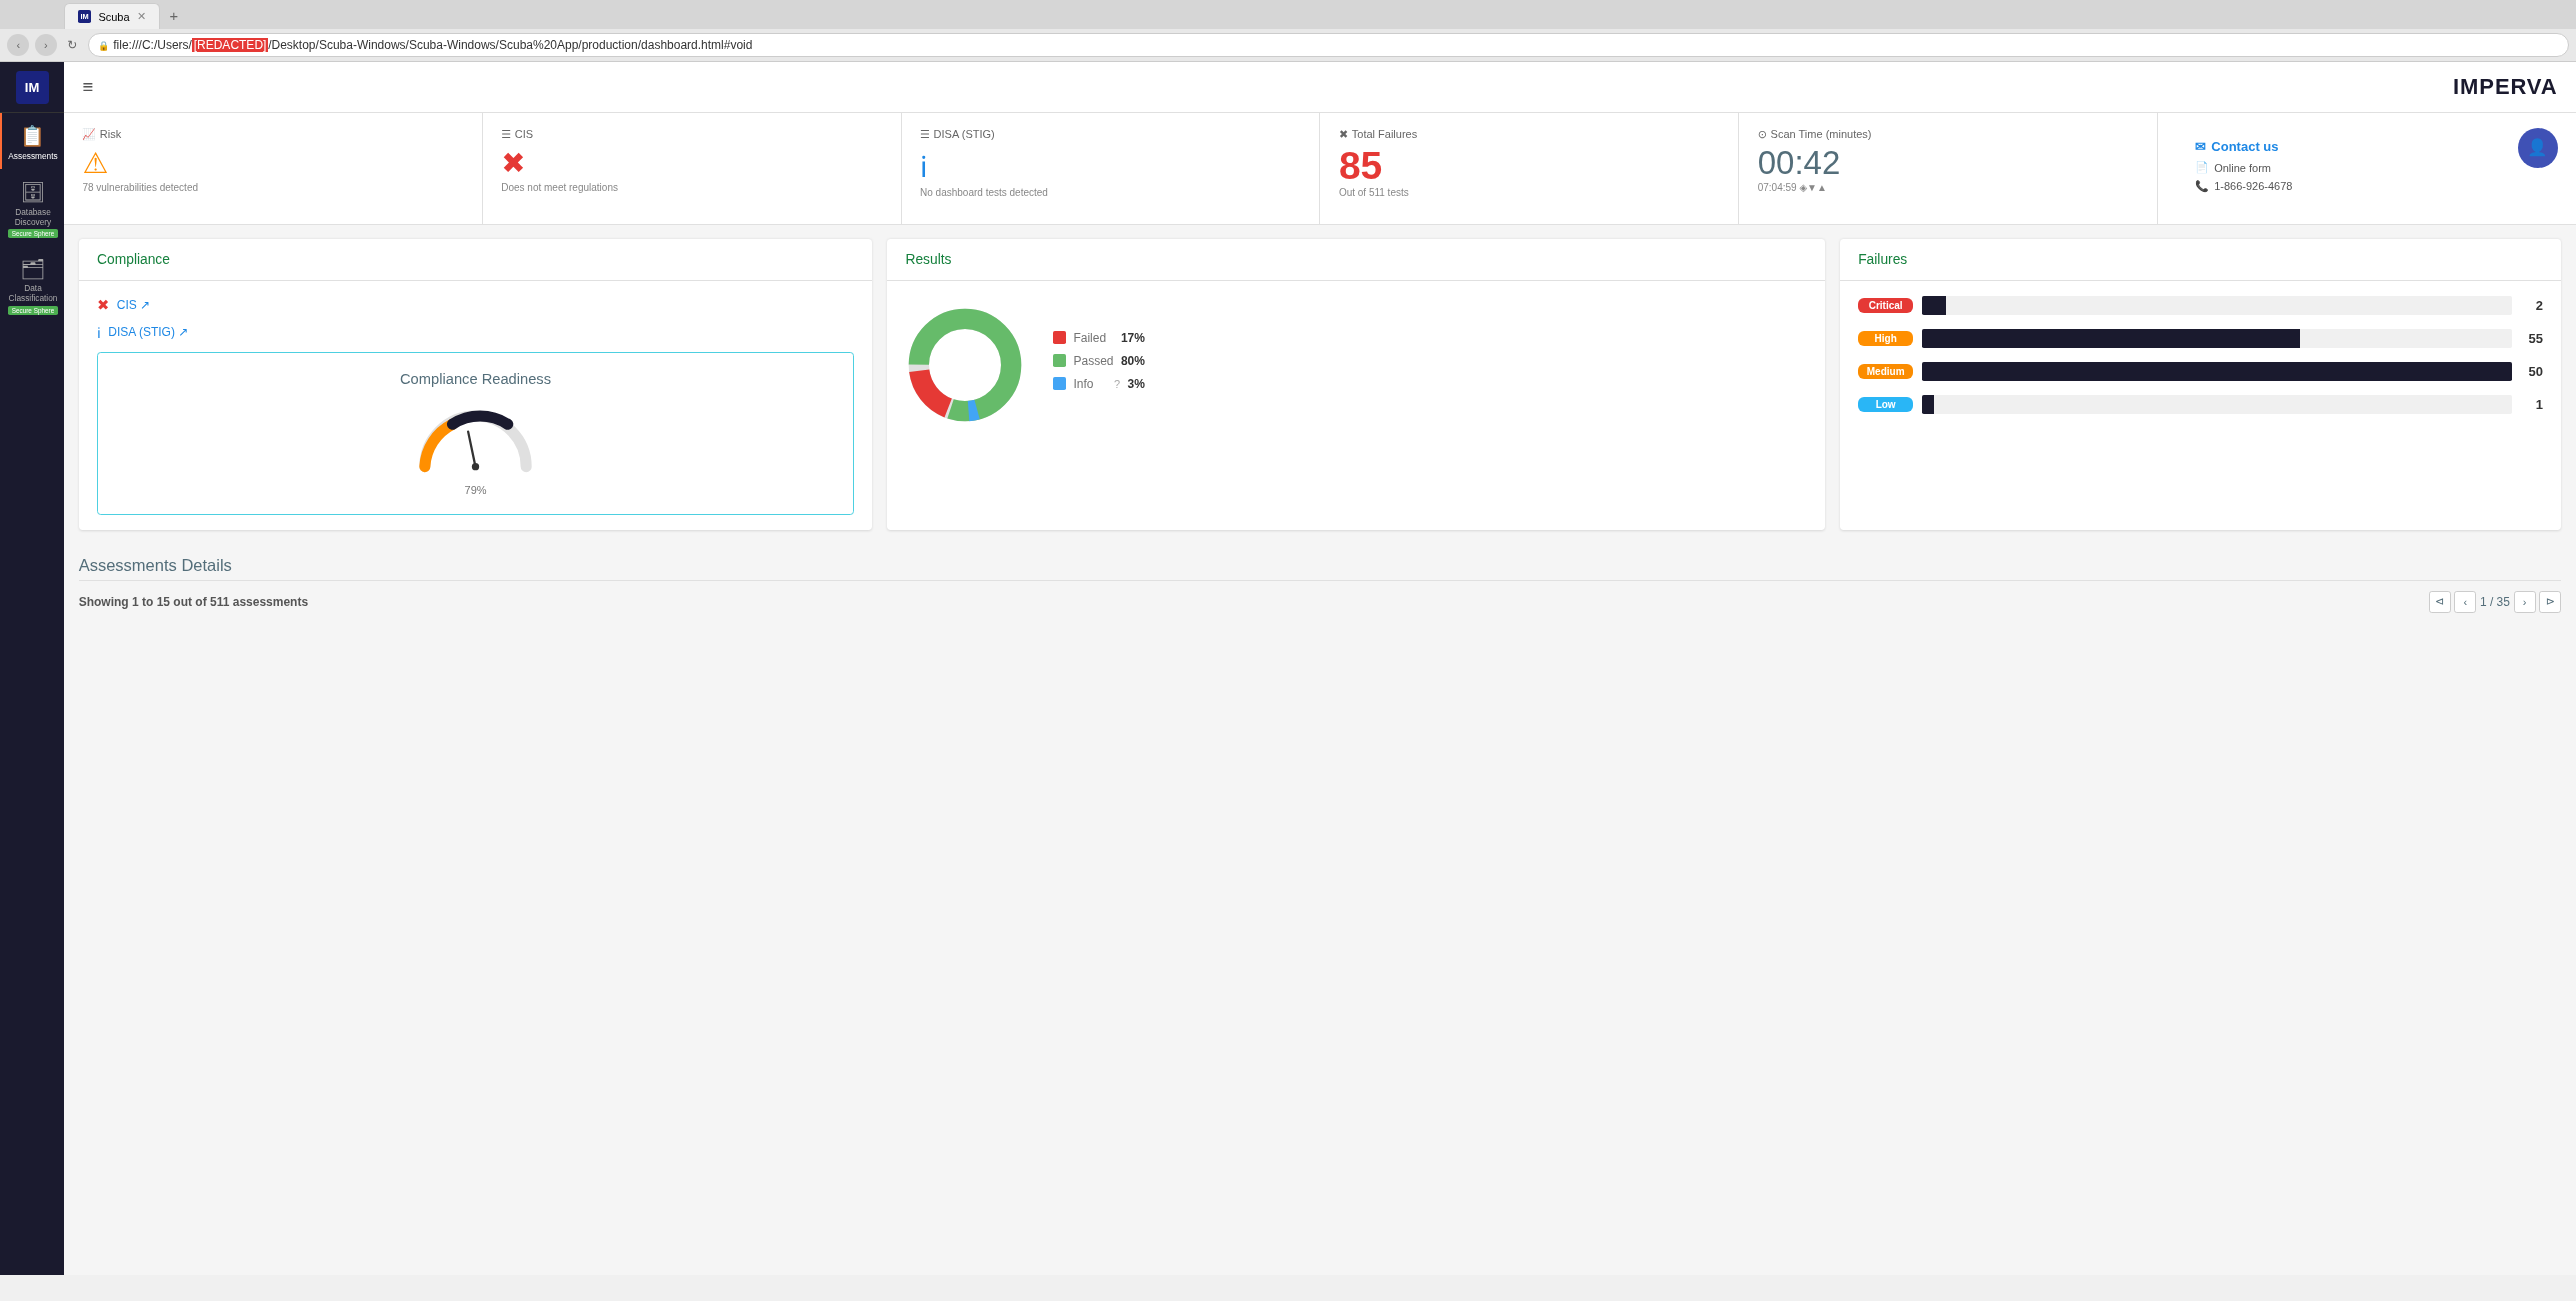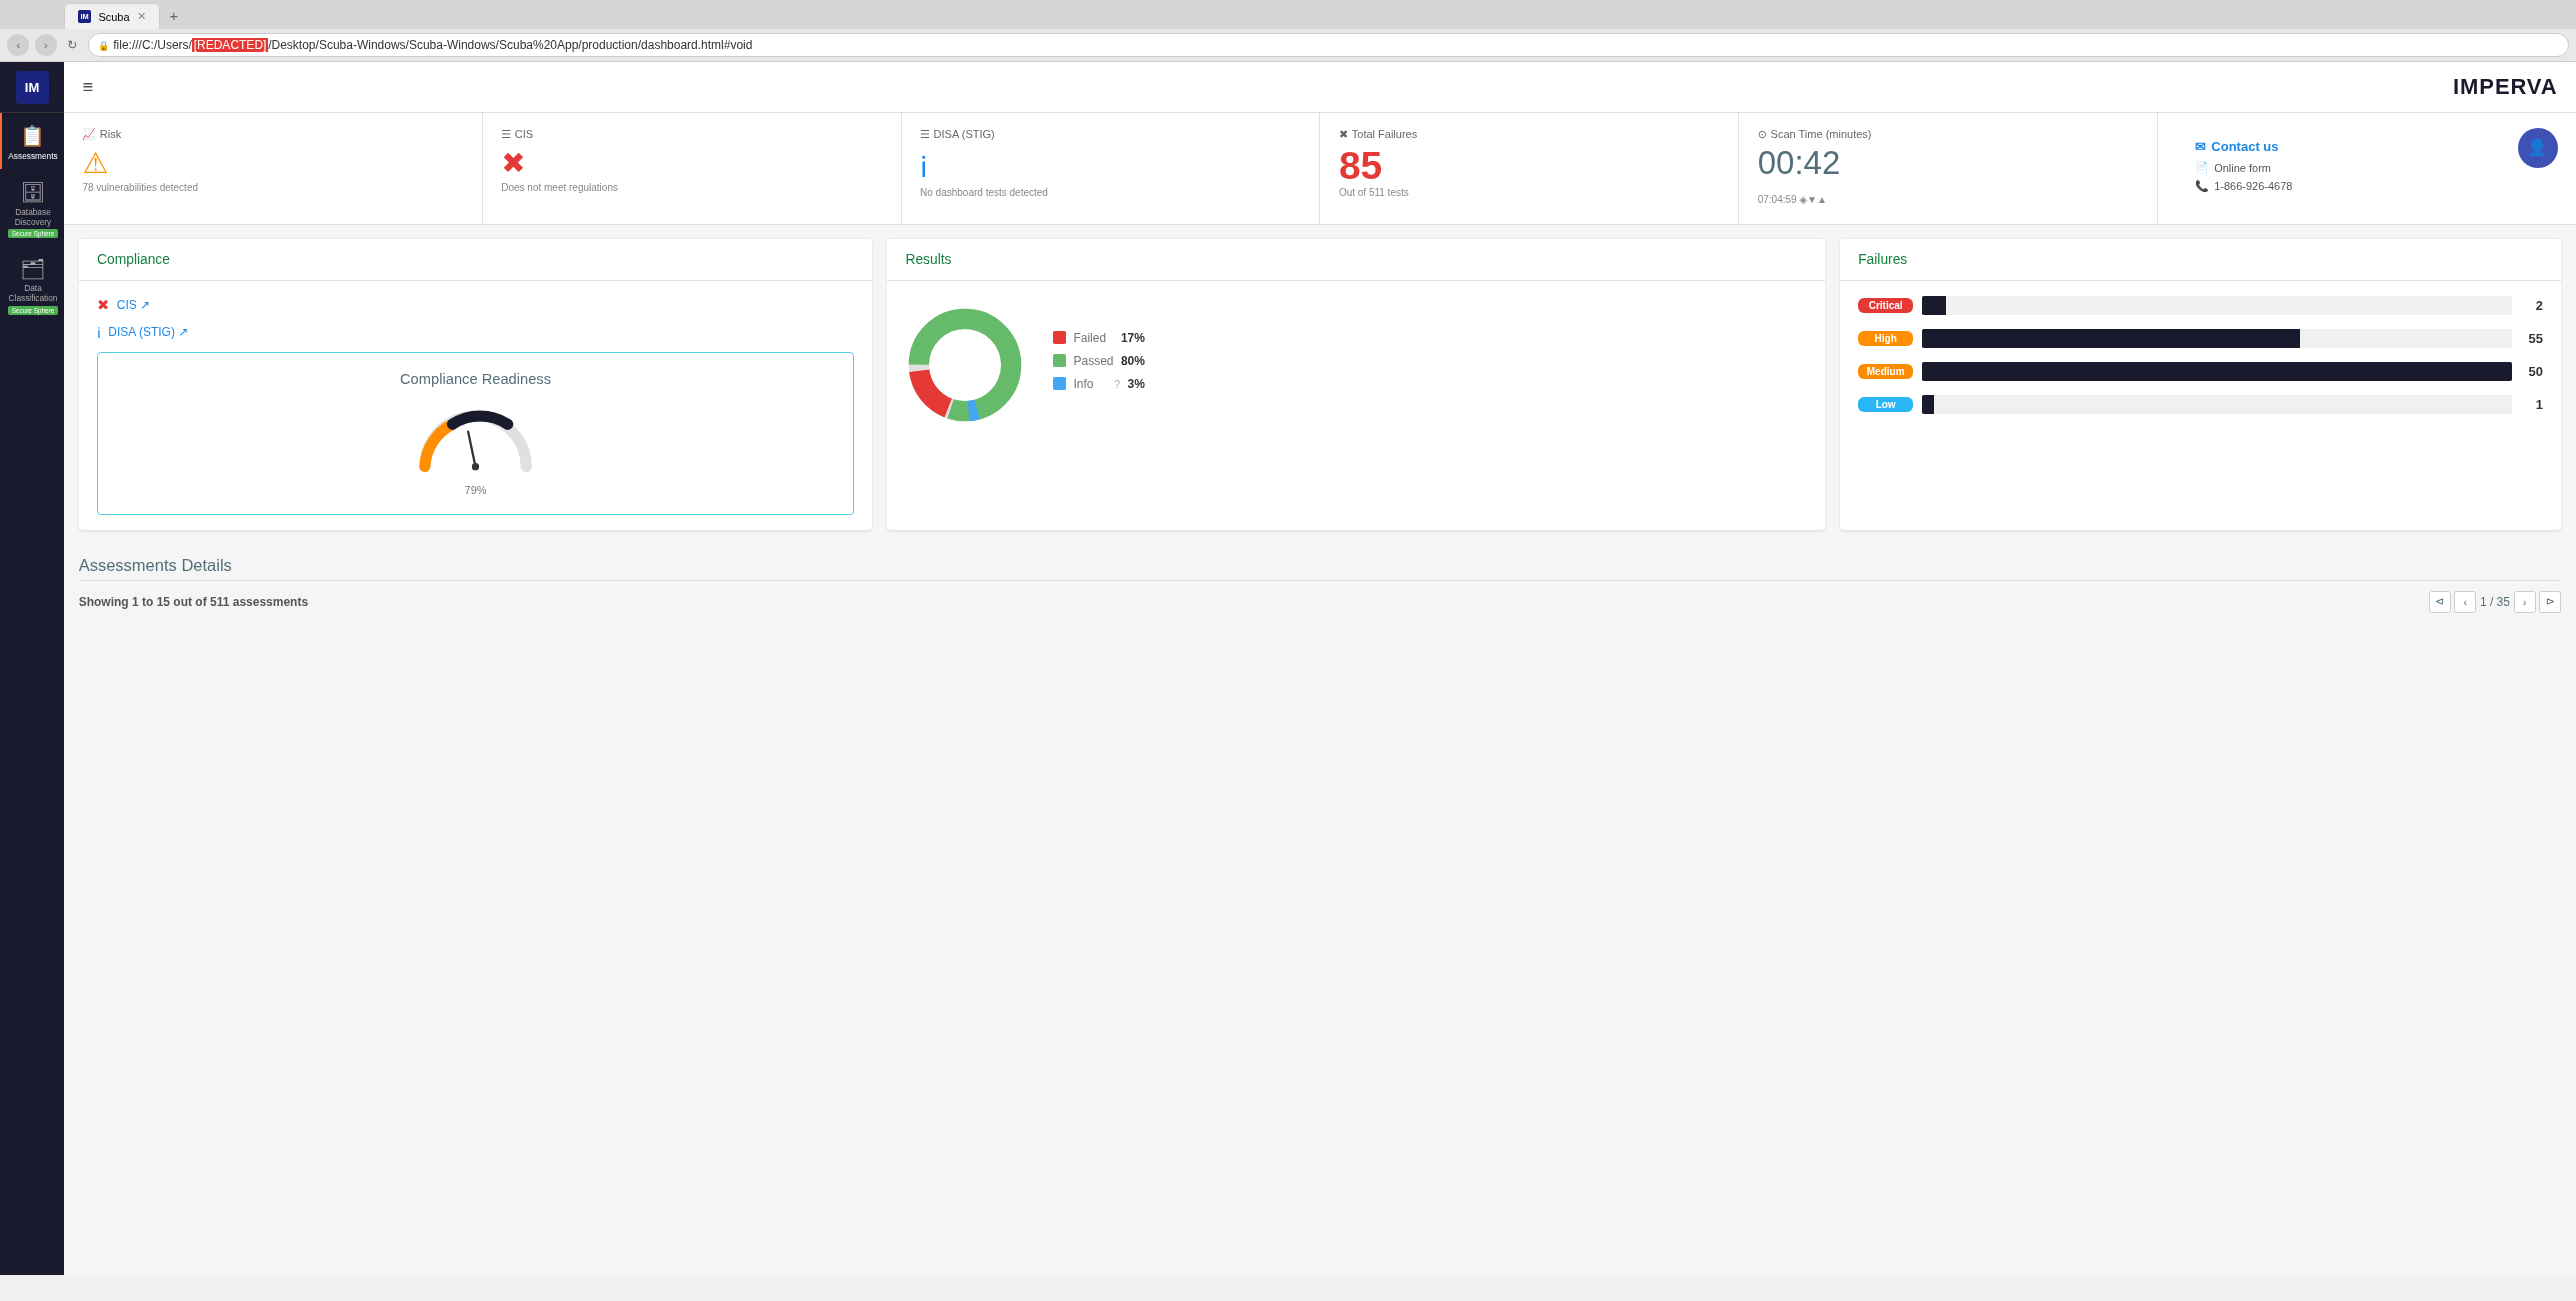--- a/index.html
+++ b/index.html
@@ -46,21 +46,21 @@
     .brand-name { font-size: 22px; font-weight: 700; color: #1a1a2e; letter-spacing: 0.9px; }
 
     
     .stats-bar { background: white; display: flex; align-items: stretch; border-bottom: 0.9px solid #e0e0e0; padding: 0; }
     .stat-item { flex: 1; padding: 14.7px 18.4px; border-right: 0.9px solid #e0e0e0; }
     .stat-item:last-child { border-right: none; }
     .stat-label { font-size: 11px; color: #666; display: flex; align-items: center; gap: 3.7px; margin-bottom: 5.5px; }
     .stat-sub { font-size: 10px; color: #888; margin-top: 1.8px; }
     .stat-big { font-size: 39px; font-weight: 700; color: #e53935; line-height: 1; }
     .stat-time { font-size: 33px; font-weight: 300; color: #546e7a; line-height: 1; }
-    .stat-time-sub { font-size: 10px; color: #888; margin-top: 15px; }
+    .stat-time-sub { font-size: 10px; color: #888; margin-top: 3px; }
     .icon-warning { color: #ff8f00; font-size: 29px; }
     .icon-error { color: #e53935; font-size: 29px; }
     .icon-info { color: #1e88e5; font-size: 29px; }
     .contact-section { padding: 11px 18.4px; min-width: 165px; }
     .contact-item { font-size: 11px; color: #555; display: flex; align-items: center; gap: 5.5px; margin-bottom: 5.5px; }
     .stat-contact-header { font-size: 13px; font-weight: 600; color: #1e88e5; display: flex; align-items: center; gap: 5.5px; margin-bottom: 7.4px; }
     .avatar-circle { width: 40px; height: 40px; border-radius: 50%; background: #3f51b5; display: flex; align-items: center; justify-content: center; color: white; font-size: 16.5px; margin-left: auto; }
 
     
     .panels-row { display: flex; gap: 14.7px; padding: 14.7px; }

